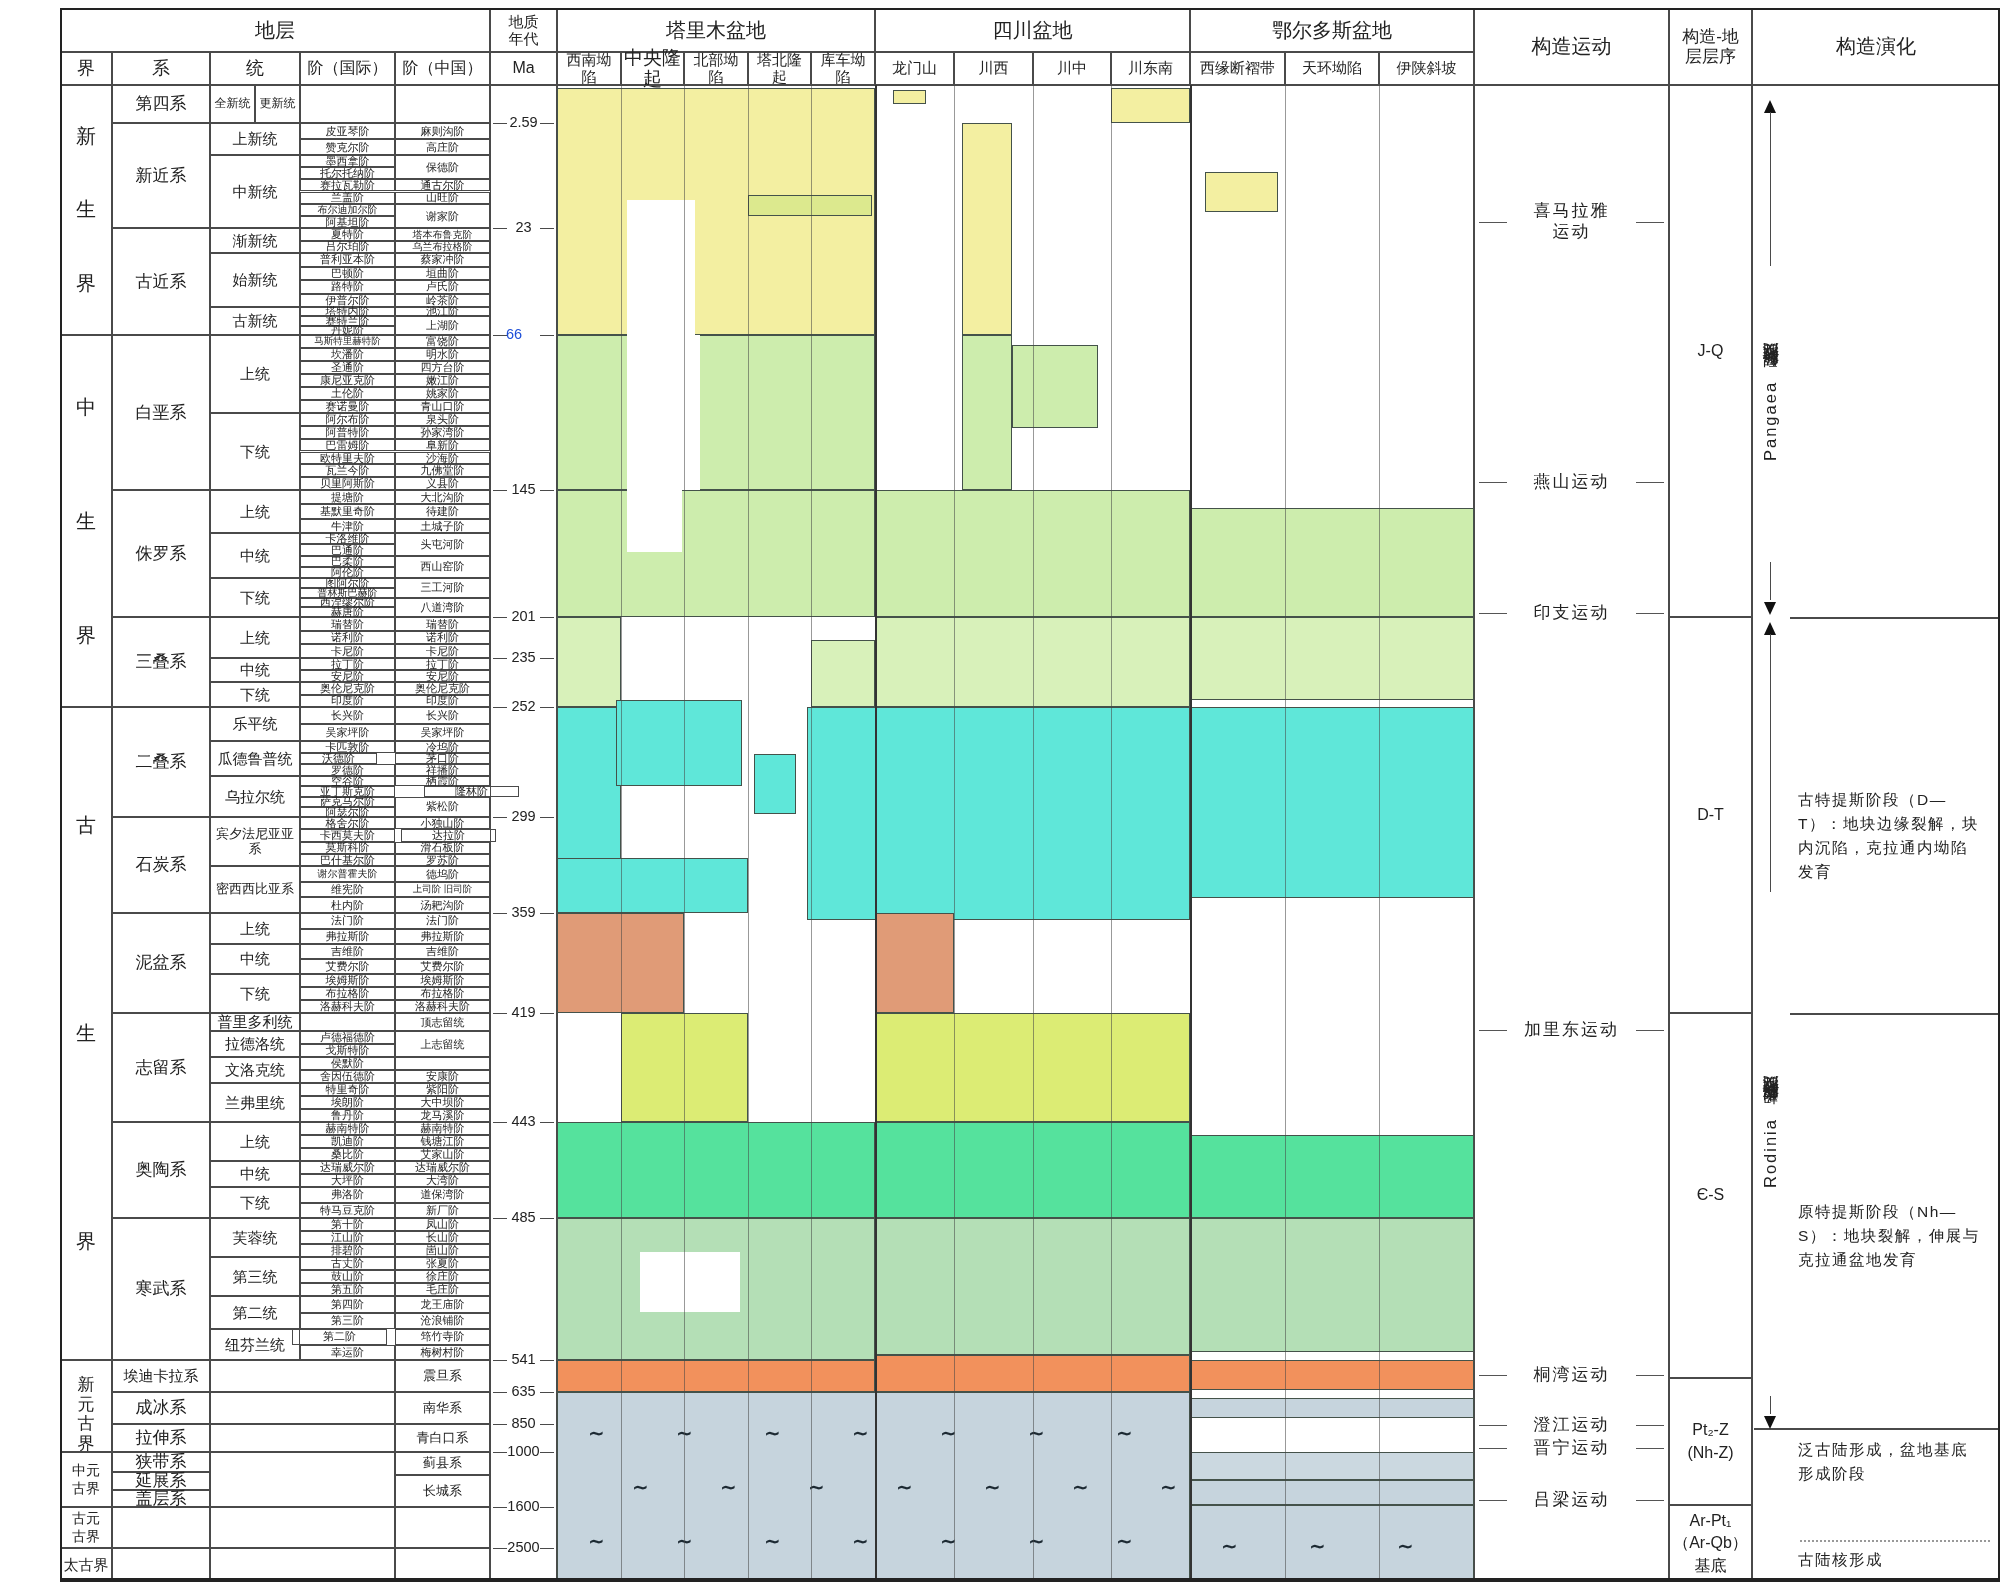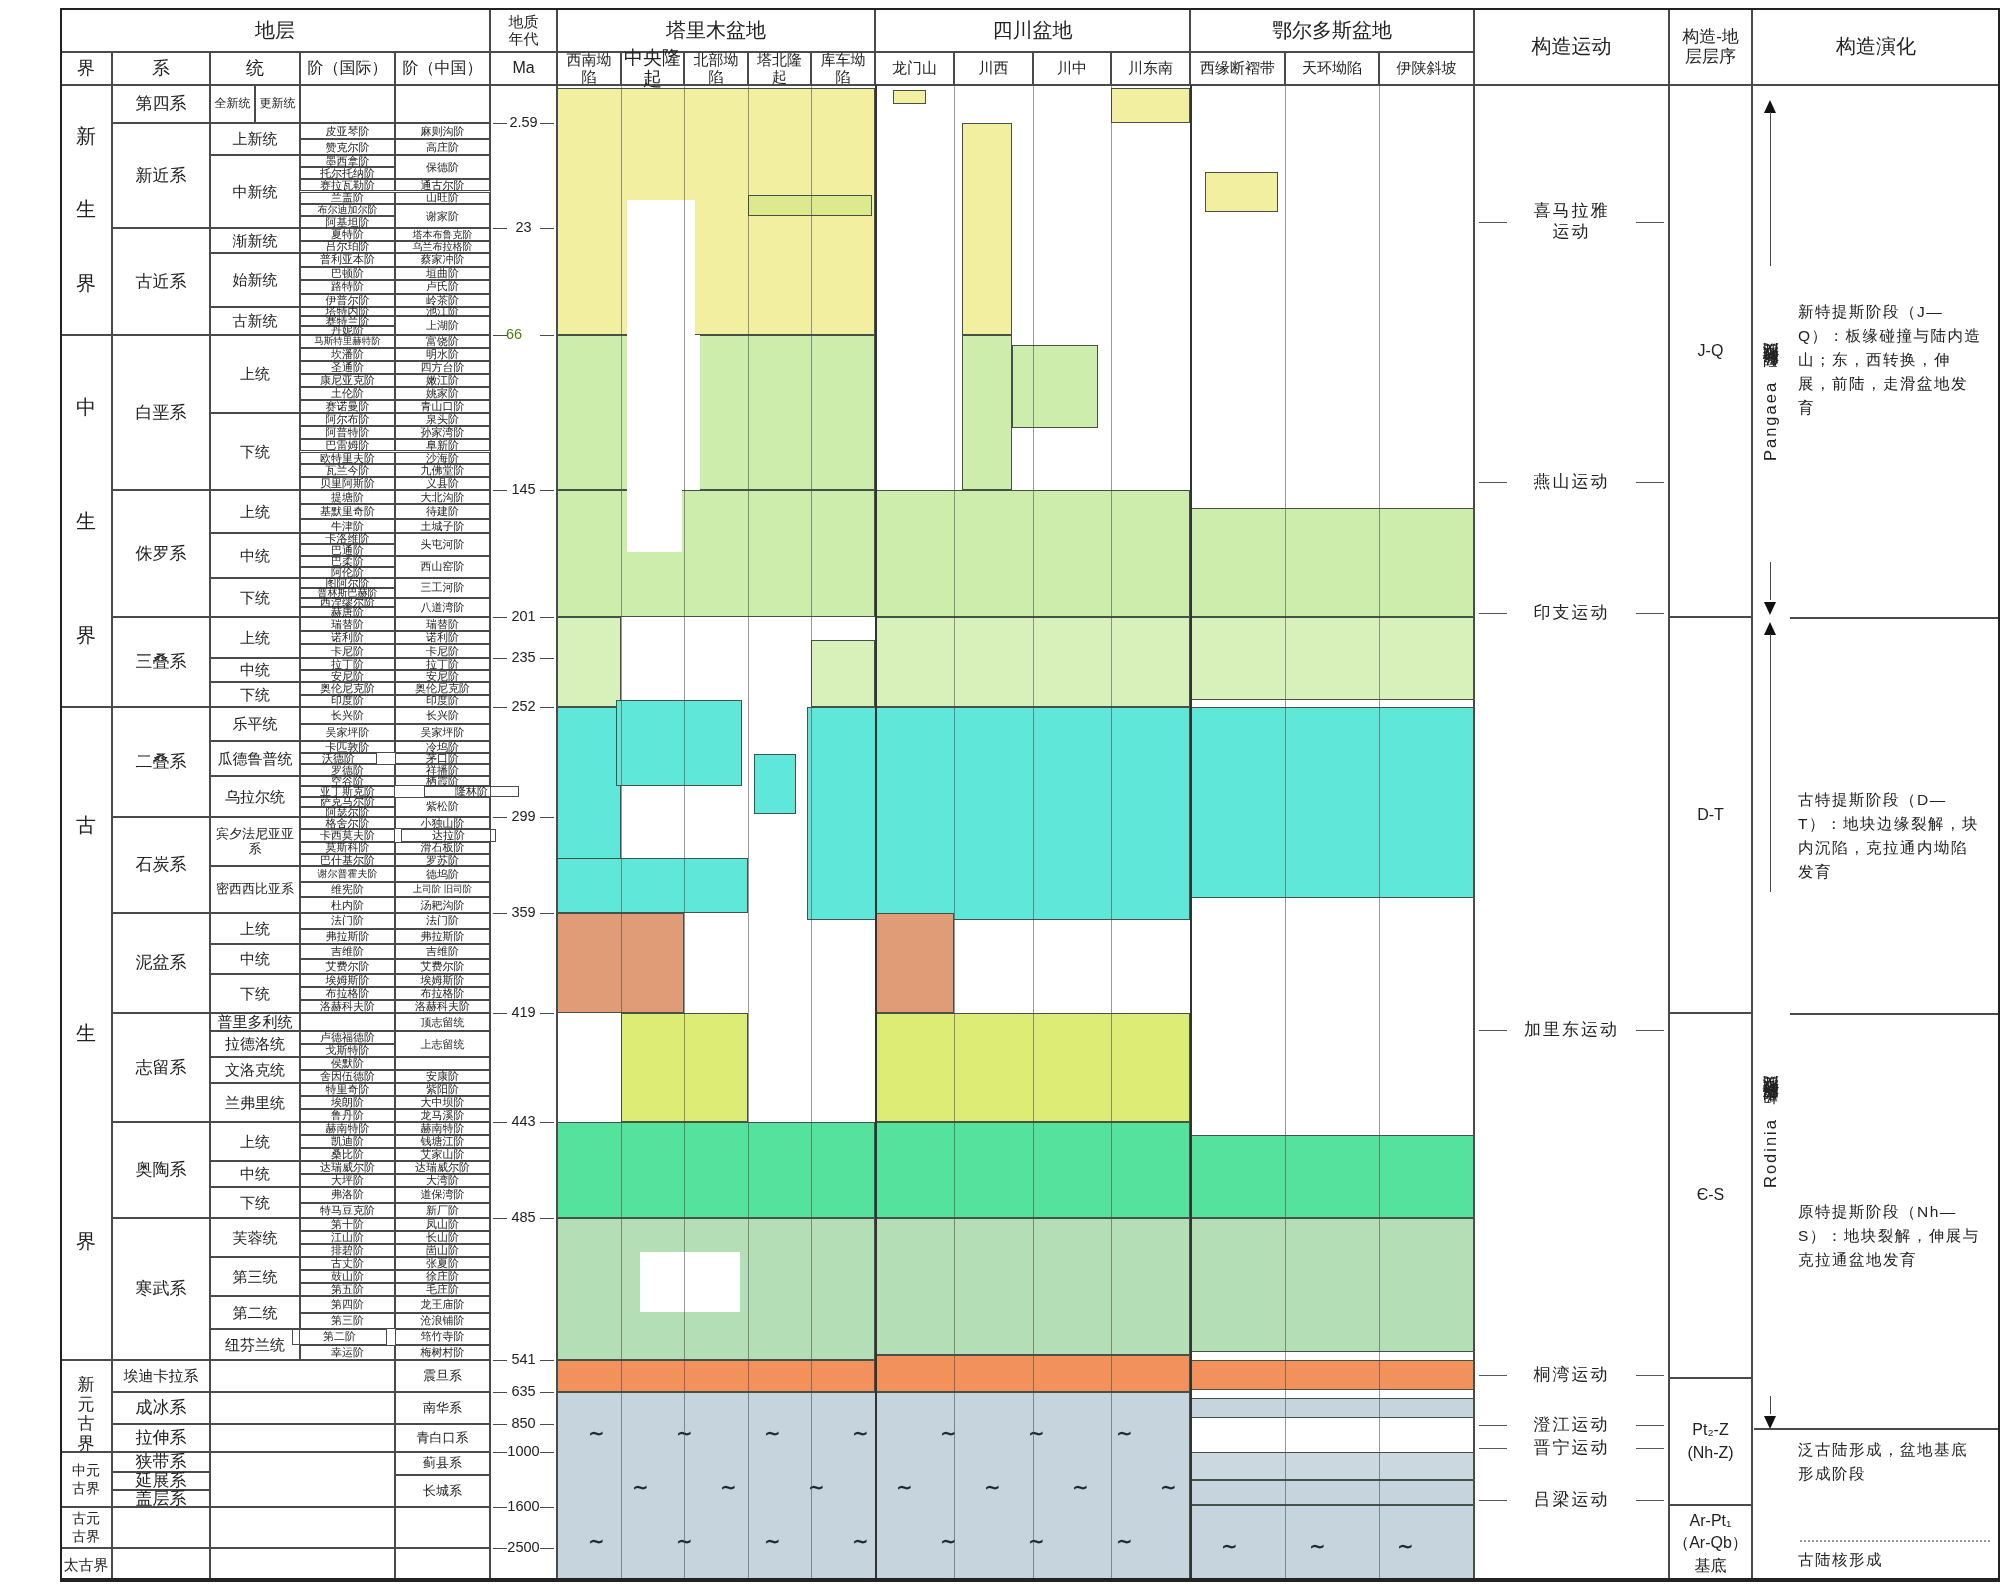--- a/index.html
+++ b/index.html
@@ -334,21 +334,21 @@
     <div class="cell" style="left: 395px; top: 1548px; width: 95px; height: 34px; font-size: 13px;"></div>
     <div class="cell" style="left: 490px; top: 85px; width: 67px; height: 1497px; font-size: 14px;"></div>
     <div class="hline" style="left: 493px; top: 123px; width: 14px;"></div>
     <div class="hline" style="left: 540px; top: 123px; width: 14px;"></div>
     <div class="abs" style="left: 492px; top: 114px; width: 63px; text-align: center; font-size: 14.5px; color: rgb(34, 34, 34); background: transparent;">2.59</div>
     <div class="hline" style="left: 493px; top: 228px; width: 14px;"></div>
     <div class="hline" style="left: 540px; top: 228px; width: 14px;"></div>
     <div class="abs" style="left: 492px; top: 219px; width: 63px; text-align: center; font-size: 14.5px; color: rgb(34, 34, 34); background: transparent;">23</div>
     <div class="hline" style="left: 493px; top: 335px; width: 14px;"></div>
     <div class="hline" style="left: 540px; top: 335px; width: 14px;"></div>
-    <div class="abs" style="left: 492px; top: 326px; width: 44px; text-align: center; font-size: 14.5px; color: #4d7c0f; background: transparent;">66</div>
+    <div class="abs" style="left: 492px; top: 326px; width: 44px; text-align: center; font-size: 14.5px; color: #1d4ed8; background: transparent;">66</div>
     <div class="hline" style="left: 493px; top: 490px; width: 14px;"></div>
     <div class="hline" style="left: 540px; top: 490px; width: 14px;"></div>
     <div class="abs" style="left: 492px; top: 481px; width: 63px; text-align: center; font-size: 14.5px; color: rgb(34, 34, 34); background: transparent;">145</div>
     <div class="hline" style="left: 493px; top: 617px; width: 14px;"></div>
     <div class="hline" style="left: 540px; top: 617px; width: 14px;"></div>
     <div class="abs" style="left: 492px; top: 608px; width: 63px; text-align: center; font-size: 14.5px; color: rgb(34, 34, 34); background: transparent;">201</div>
     <div class="hline" style="left: 493px; top: 658px; width: 14px;"></div>
     <div class="hline" style="left: 540px; top: 658px; width: 14px;"></div>
     <div class="abs" style="left: 492px; top: 649px; width: 63px; text-align: center; font-size: 14.5px; color: rgb(34, 34, 34); background: transparent;">235</div>
     <div class="hline" style="left: 493px; top: 707px; width: 14px;"></div>
@@ -511,21 +511,20 @@
     <div class="cell" style="left: 1669px; top: 1505px; width: 83px; height: 77px; font-size: 16px; flex-direction: column; line-height: 1.4;">
       <div>Ar-Pt₁</div>
       <div>（Ar-Qb）</div>
       <div>基底</div>
     </div>
     <div class="cell" style="left: 1752px; top: 85px; width: 248px; height: 1497px; font-size: 10px;"></div>
     <div class="hline" style="left: 1790px; top: 617px; width: 210px; height: 2px;"></div>
     <div class="hline" style="left: 1790px; top: 1013px; width: 210px; height: 2px;"></div>
     <div class="hline" style="left: 1754px; top: 1428px; width: 246px; height: 2px;"></div>
     <div class="hline" style="left: 1800px; top: 1540px; width: 190px; background: none; border-top: 2px dotted rgb(153, 153, 153); height: 0px;"></div>
-    <div class="evo-p" style="left: 1798px; top: 300px; width: 186px; font-size: 15.5px; line-height: 1.55; letter-spacing: 1.5px;">新特提斯阶段（J—Q）：板缘碰撞与陆内造山；东，西转换，伸展，前陆，走滑盆地发育</div>
     <div class="evo-p" style="left: 1798px; top: 788px; width: 186px; font-size: 15.5px; line-height: 1.55; letter-spacing: 1.5px;">古特提斯阶段（D—T）：地块边缘裂解，块内沉陷，克拉通内坳陷发育</div>
     <div class="evo-p" style="left: 1798px; top: 1200px; width: 186px; font-size: 15.5px; line-height: 1.55; letter-spacing: 1.5px;">原特提斯阶段（Nh—S）：地块裂解，伸展与克拉通盆地发育</div>
     <div class="evo-p" style="left: 1798px; top: 1438px; width: 186px; font-size: 15.5px; line-height: 1.55; letter-spacing: 1.5px;">泛古陆形成，盆地基底形成阶段</div>
     <div class="evo-p" style="left: 1798px; top: 1548px; width: 186px; font-size: 15.5px; line-height: 1.55; letter-spacing: 1.5px;">古陆核形成</div>
     <div class="tri" style="left: 1764px; top: 100px; border-left: 6px solid transparent; border-right: 6px solid transparent; border-bottom: 13px solid rgb(17, 17, 17);"></div>
     <div class="vline" style="left: 1770px; top: 112px; height: 154px;"></div>
     <div class="cyc-label" style="left: 1757px; top: 268px; height: 294px; width: 26px; font-size: 16.5px; letter-spacing: 2px;">Pangaea裂解聚敛旋回</div>
     <div class="vline" style="left: 1770px; top: 562px; height: 38px;"></div>
     <div class="tri" style="left: 1764px; top: 602px; border-left: 6px solid transparent; border-right: 6px solid transparent; border-top: 13px solid rgb(17, 17, 17);"></div>
     <div class="tri" style="left: 1764px; top: 622px; border-left: 6px solid transparent; border-right: 6px solid transparent; border-bottom: 13px solid rgb(17, 17, 17);"></div>

